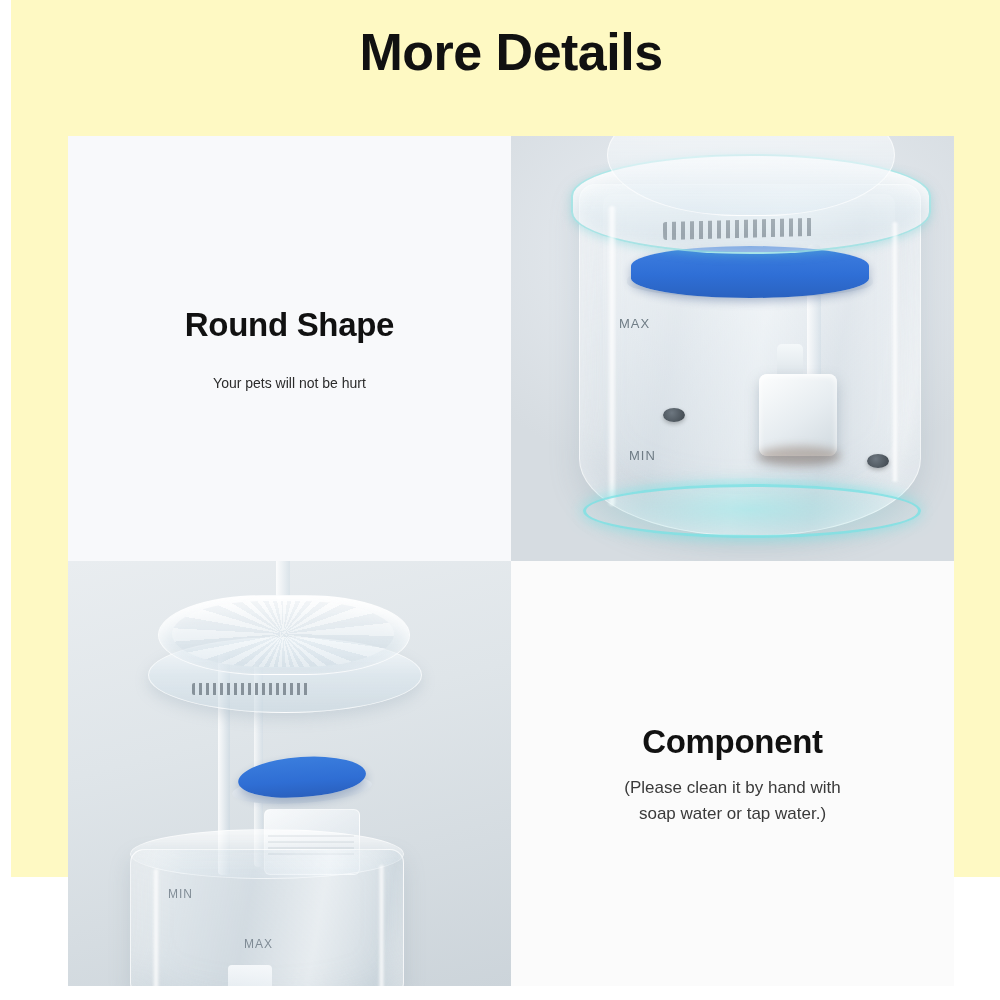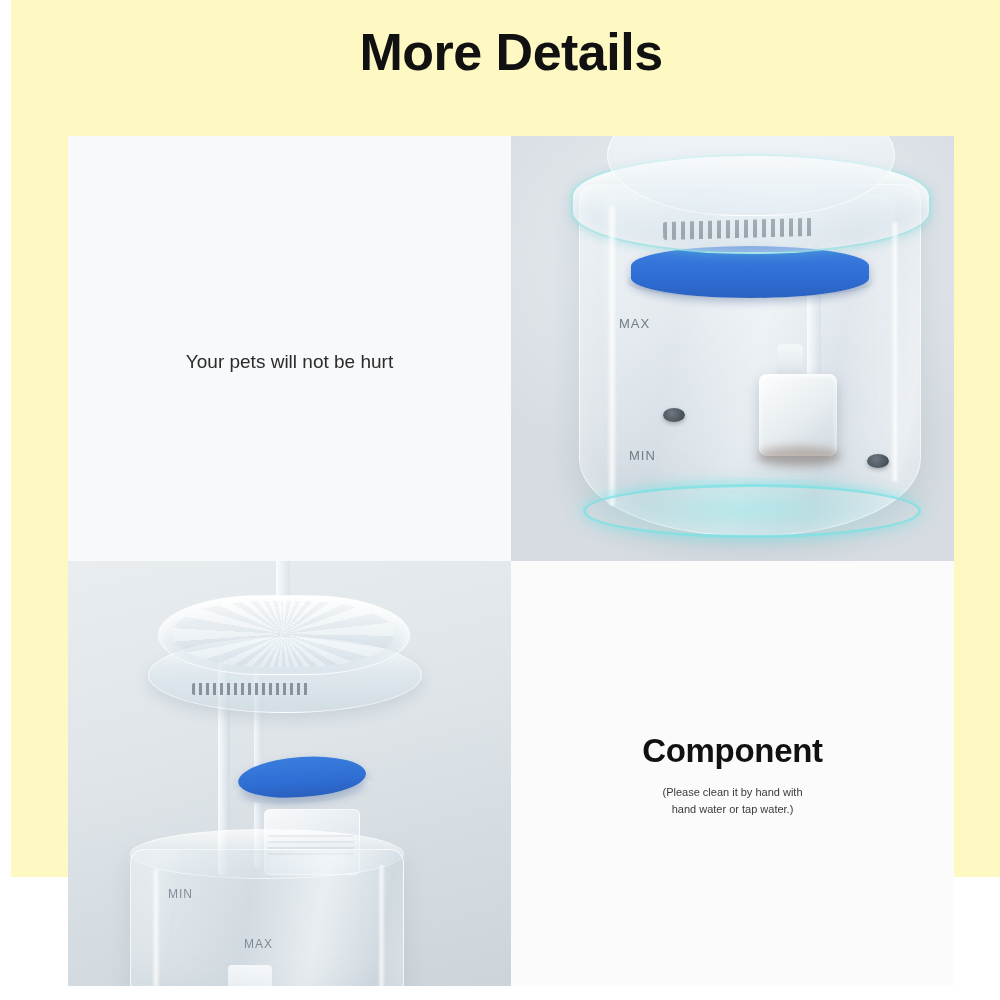--- a/index.html
+++ b/index.html
@@ -67,29 +67,29 @@
     font-weight: bold;
     line-height: 1.28;
     text-align: center;
     color: #111111;
     letter-spacing: -0.3px;
   }
   .headline .line2 { display: block; }
 
   .subline {
     margin-top: 28px;
-    font-size: 19px;
+    font-size: 14px;
     text-align: right;
     color: #2b2b2b;
     line-height: 1.4;
   }
 
   .note {
     margin-top: 12px;
-    font-size: 11px;
+    font-size: 17px;
     text-align: center;
     color: #3a3a3a;
     line-height: 1.5;
   }
   .note .line2 { display: block; }
 
   
   .photo {
     background: linear-gradient(170deg, #e8ecef 0%, #dfe4e8 45%, #d2d8dd 100%);
   }
@@ -410,20 +410,21 @@
 <body>
 
 <div class="page">
 
   <div class="page-title">More Details</div>
 
   <div class="grid">
 
     <div class="cell cell-text tl">
       <div class="headline">
+        <span>Round Shape</span>
       </div>
       <div class="subline">Your pets will not be hurt</div>
     </div>
 
     <div class="cell photo">
       <div class="tr-scene">
         <div class="tr-bg"></div>
         <div class="tr-tank"></div>
         <div class="tr-tank-inner"></div>
         <div class="tr-tube"></div>
@@ -469,18 +470,18 @@
         <div class="bl-mark min">MIN</div>
       </div>
     </div>
 
     <div class="cell cell-text br">
       <div class="headline">
         <span>Component</span>
       </div>
       <div class="note">
         <span>(Please clean it by hand with</span>
-        <span class="line2">hand water or tap water.)</span>
+        <span class="line2">soap water or tap water.)</span>
       </div>
     </div>
 
   </div>
 </div>
 
 </body></html>

